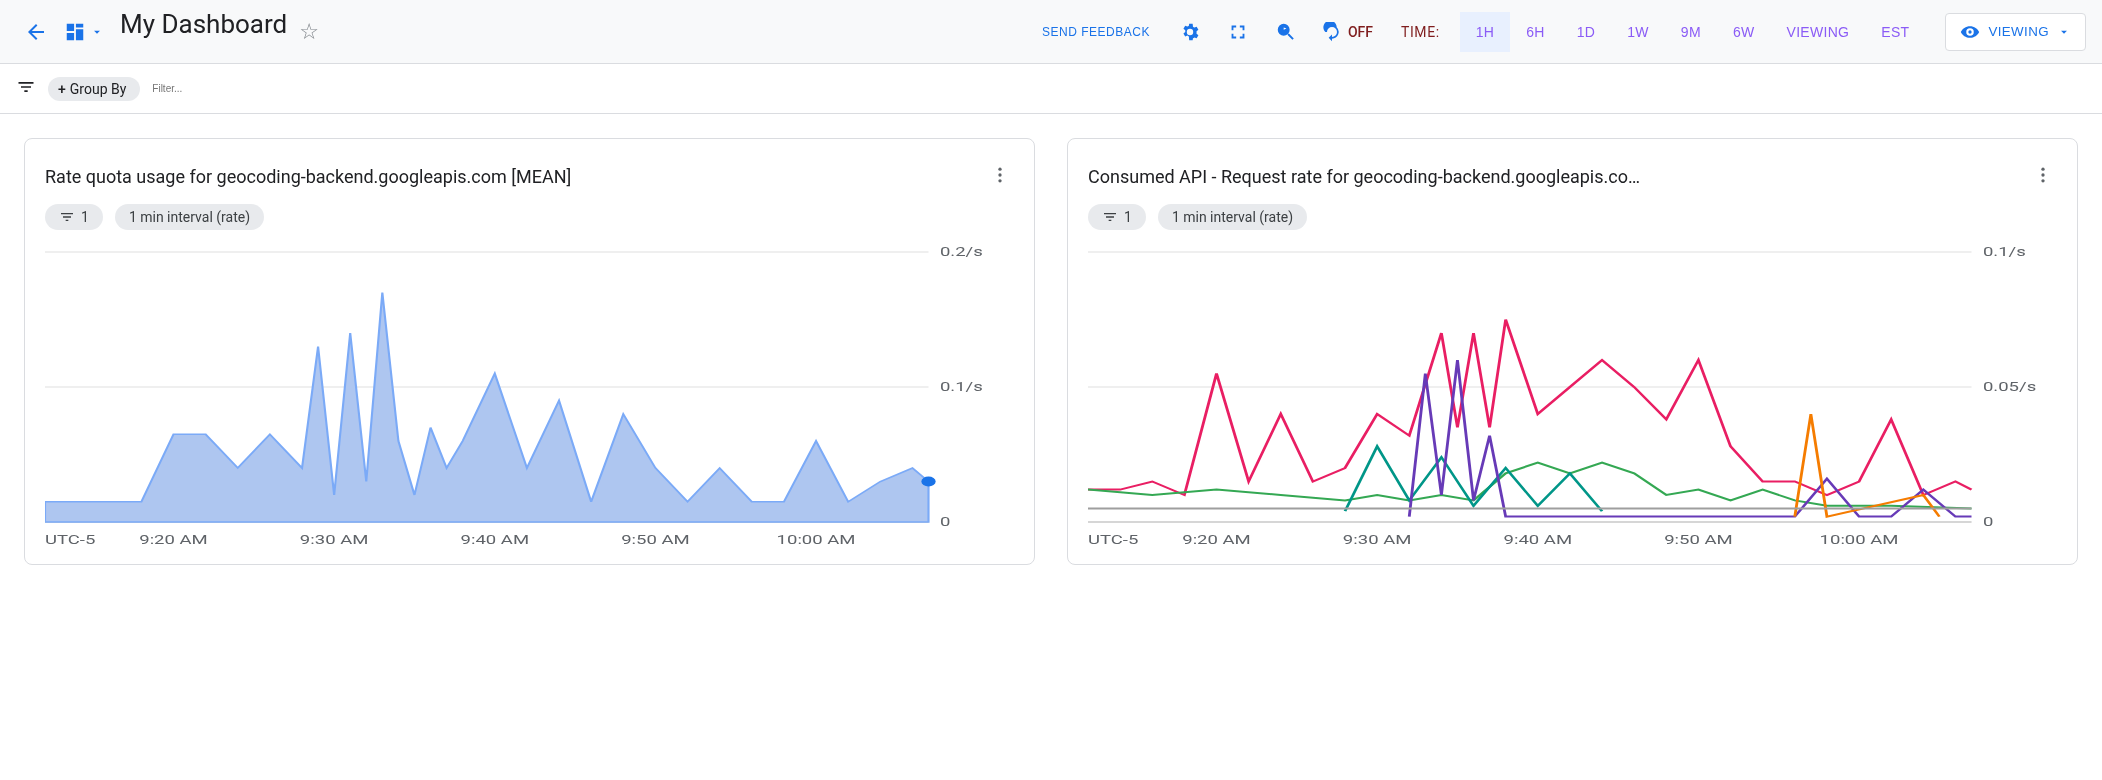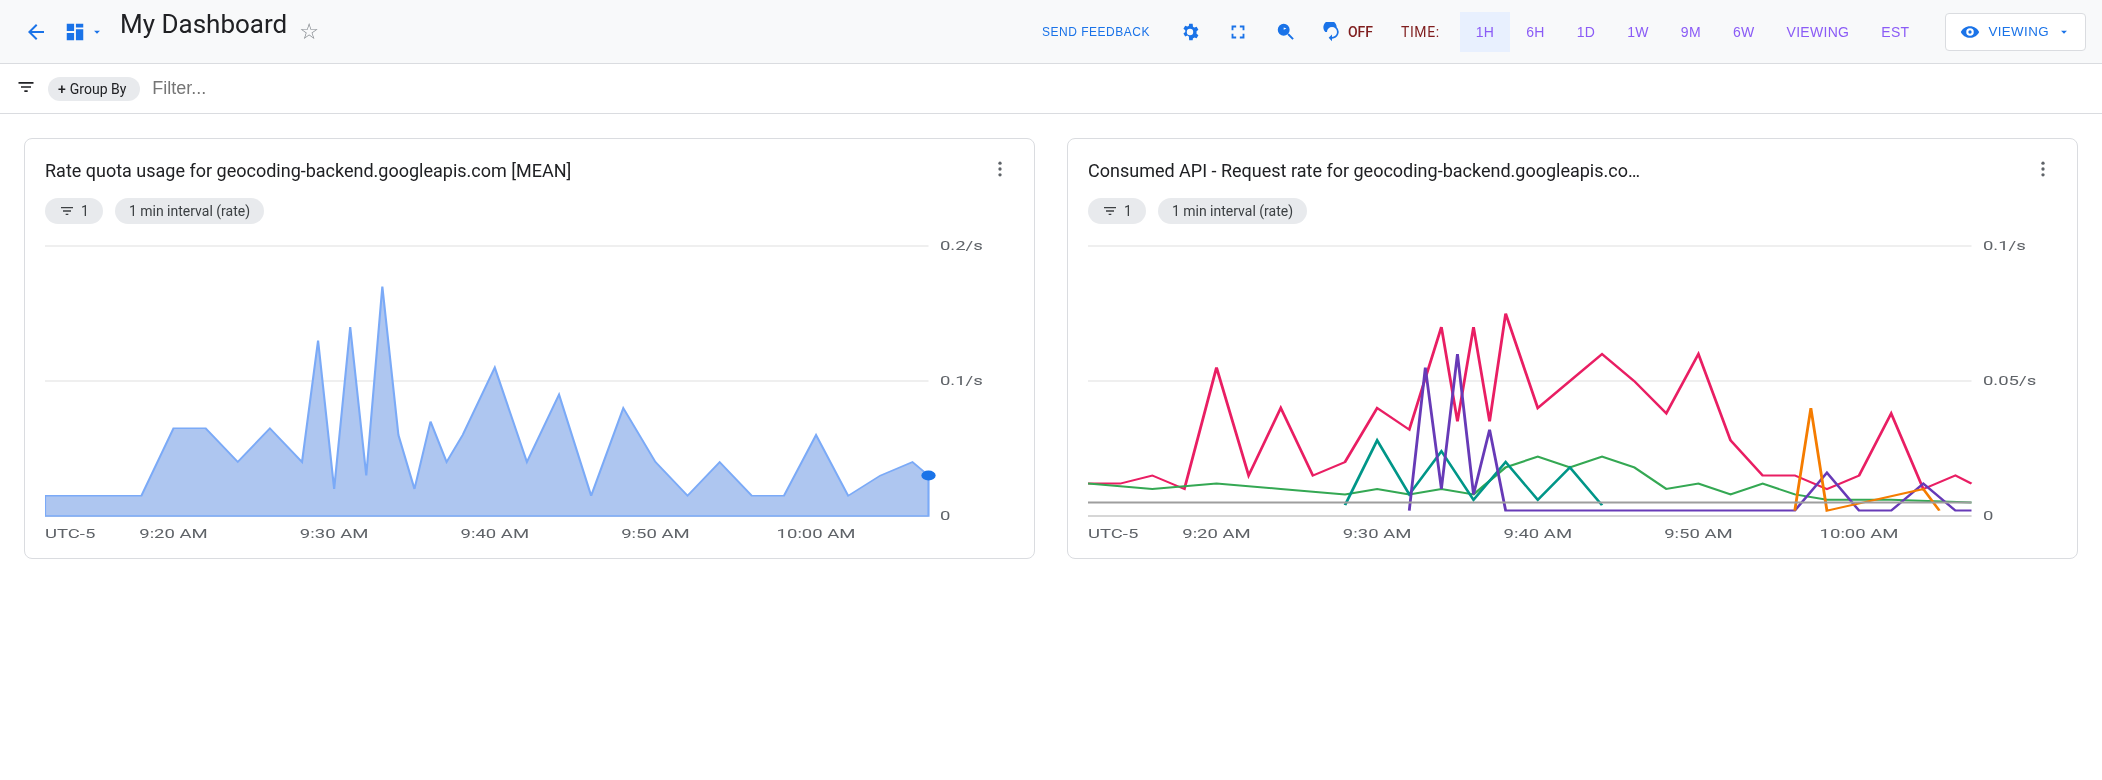--- a/index.html
+++ b/index.html
@@ -43,29 +43,29 @@
   .filter-bar {
     display: flex; align-items: center; height: 50px; padding: 0 16px;
     border-bottom: 1px solid #dadce0; gap: 12px;
   }
   .groupby-chip {
     display: inline-flex; align-items: center; gap: 4px;
     background: #e8eaed; border-radius: 16px; padding: 4px 14px 4px 10px;
     cursor: pointer; font-size: 14px;
   }
   .filter-input {
-    border: none; outline: none; font-size: 18px; color: #5f6368;
+    border: none; outline: none; font-size: 10px; color: #5f6368;
     background: transparent; flex: 1;
   }
 
   
   .grid { display: flex; gap: 32px; padding: 24px 24px; }
   .card {
     flex: 1; border: 1px solid #dadce0; border-radius: 8px;
-    padding: 16px 20px 12px; min-width: 0;
+    padding: 22px 20px 12px; min-width: 0;
   }
   .card-head { display: flex; align-items: center; margin-bottom: 12px; }
   .card-title {
     font-size: 18px; font-weight: 400; white-space: nowrap; overflow: hidden;
     text-overflow: ellipsis; flex: 1;
   }
   .more-btn { color: #5f6368; cursor: pointer; padding: 4px; }
   .chips { display: flex; gap: 12px; margin-bottom: 12px; }
   .chip {
     display: inline-flex; align-items: center; gap: 6px;

